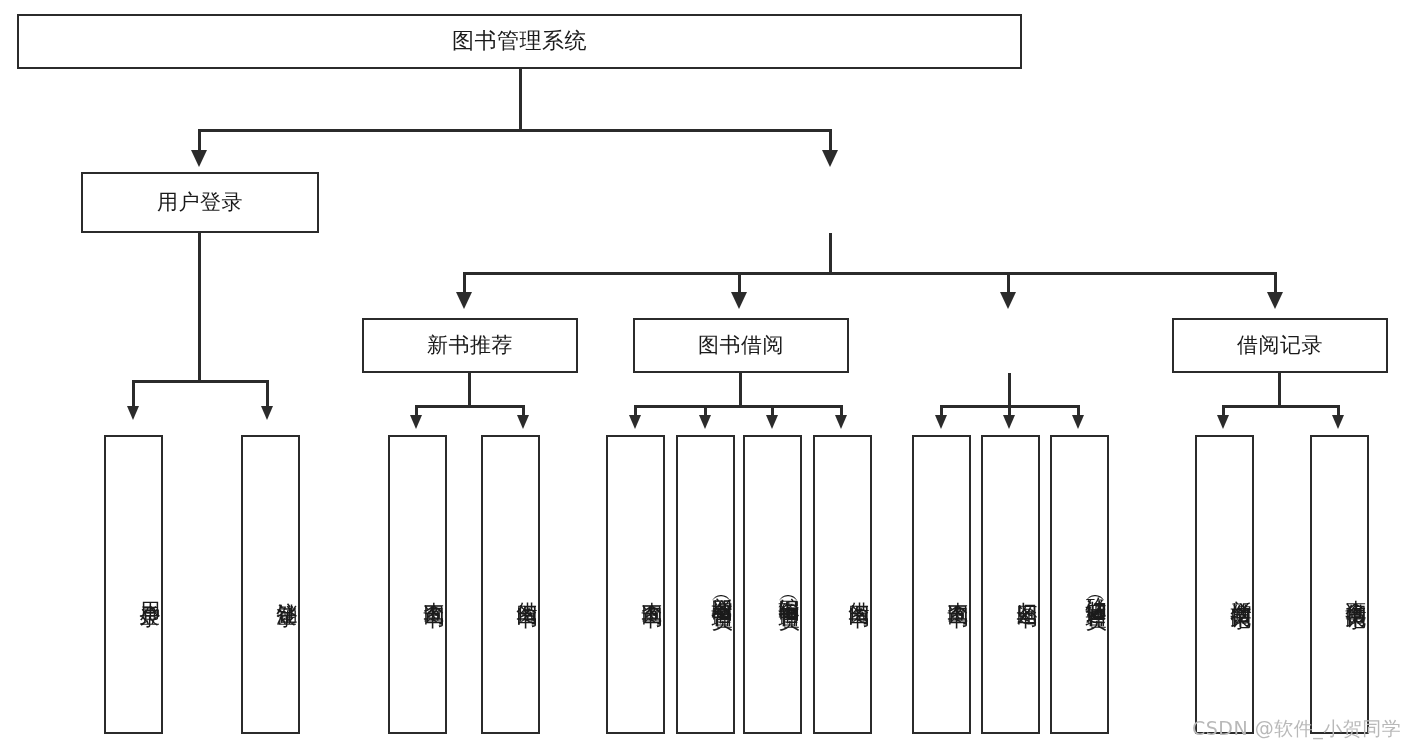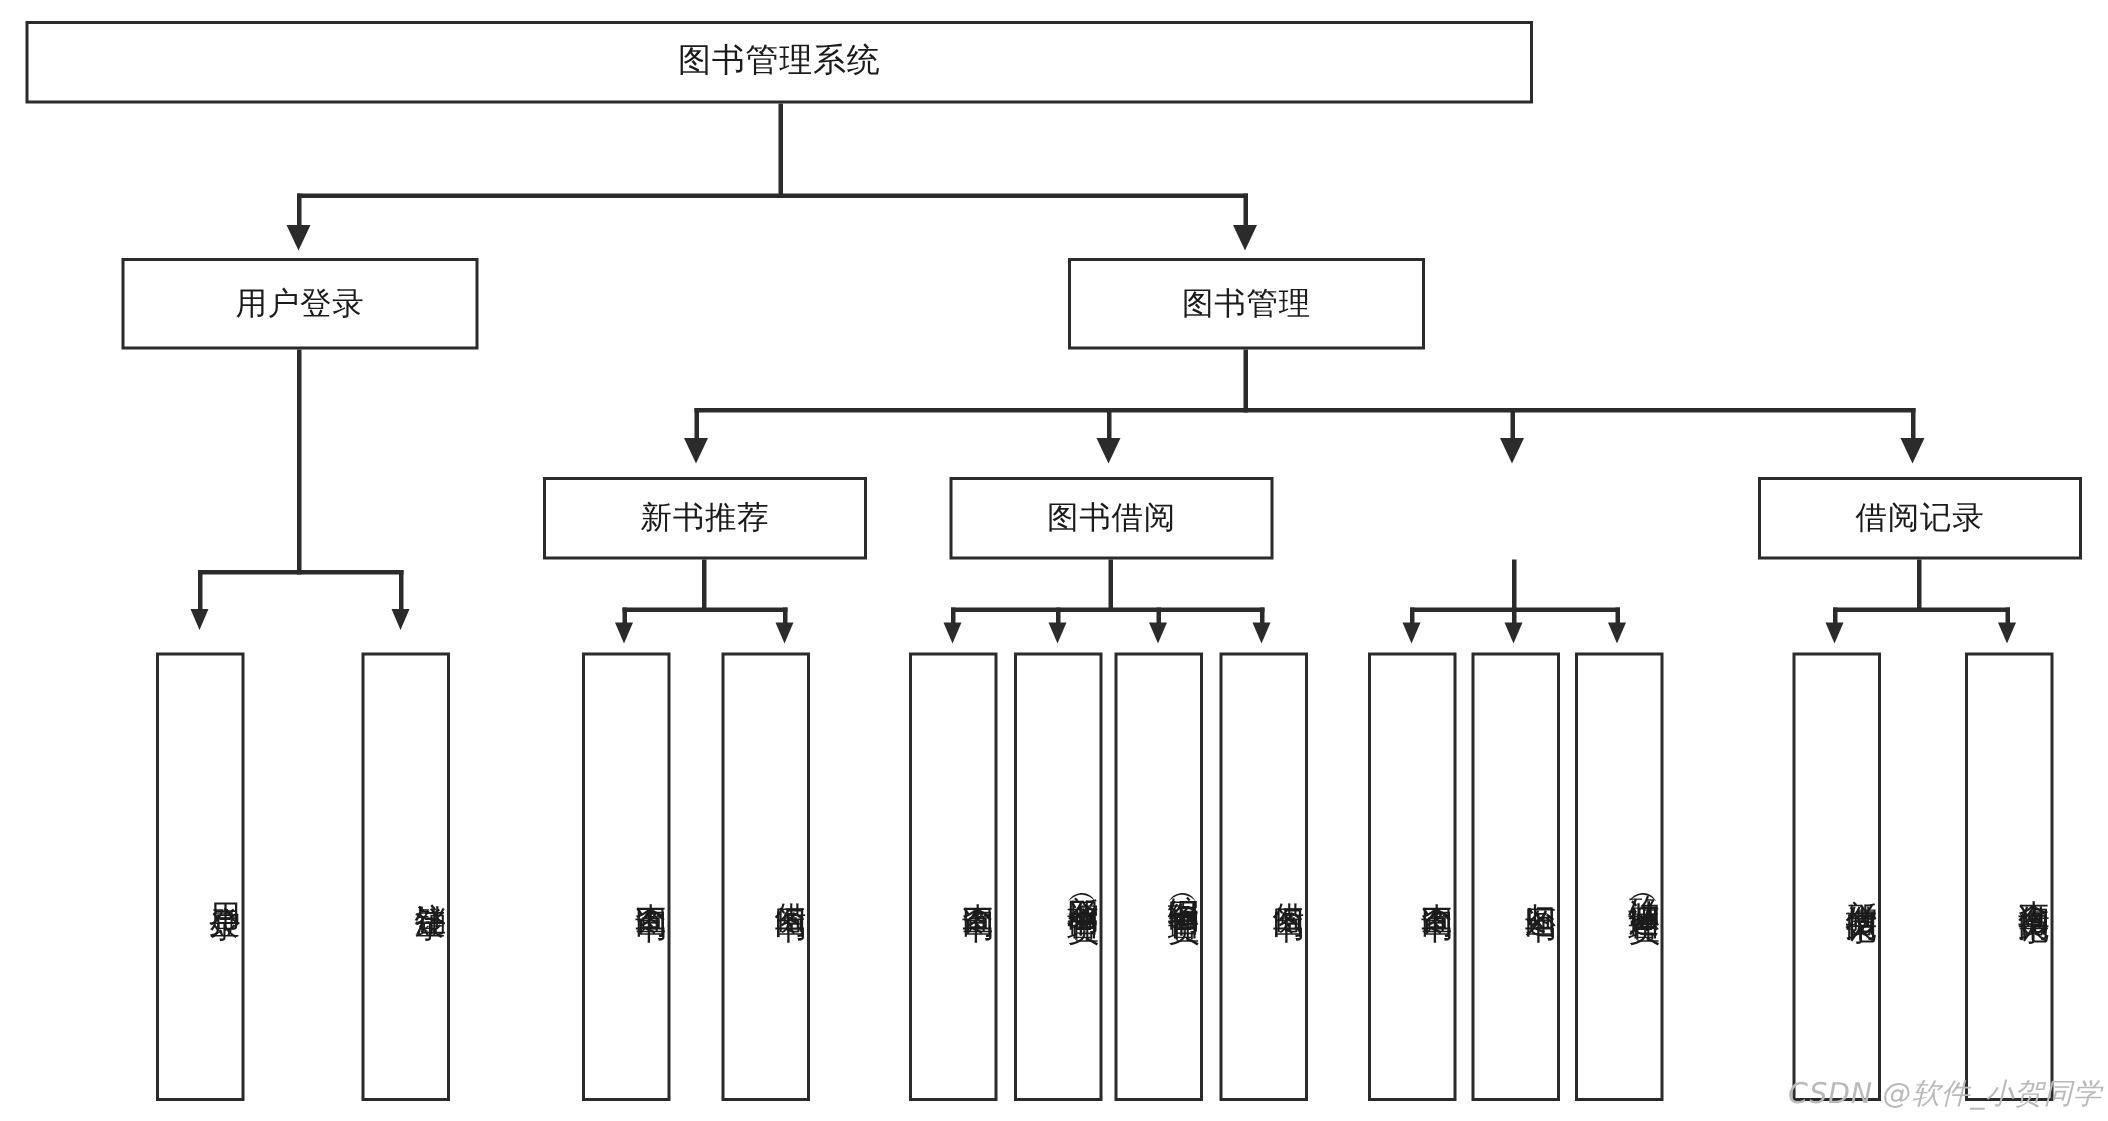--- a/index.html
+++ b/index.html
@@ -96,23 +96,20 @@
   <div class="line hline" style="left:198px;top:129px;width:634px;height:3px;"></div>
   <div class="line vline" style="left:198px;top:129px;width:3px;height:23px;"></div>
   <div class="line vline" style="left:829px;top:129px;width:3px;height:23px;"></div>
   <div class="arrow" style="left:191px;top:150px;"></div>
   <div class="arrow" style="left:822px;top:150px;"></div>
 
   <div class="node horiz" style="left:81px;top:172px;width:238px;height:61px;">
     <span>用户登录</span>
   </div>
 
-  <div class="node horiz" style="left:712px;top:172px;width:238px;height:61px;">
-    <span>图书管理</span>
-  </div>
 
   <div class="line vline" style="left:198px;top:233px;width:3px;height:150px;"></div>
   <div class="line hline" style="left:132px;top:380px;width:137px;height:3px;"></div>
   <div class="line vline" style="left:132px;top:380px;width:3px;height:28px;"></div>
   <div class="line vline" style="left:266px;top:380px;width:3px;height:28px;"></div>
   <div class="arrow small" style="left:127px;top:406px;"></div>
   <div class="arrow small" style="left:261px;top:406px;"></div>
 
   <div class="node vert" style="left:104px;top:435px;width:59px;height:299px;">
     <span class="txt">用户登录</span>
@@ -206,15 +203,15 @@
   <div class="arrow small" style="left:1217px;top:415px;"></div>
   <div class="arrow small" style="left:1332px;top:415px;"></div>
 
   <div class="node vert" style="left:1195px;top:435px;width:59px;height:299px;">
     <span class="txt">新增借阅记录</span>
   </div>
   <div class="node vert" style="left:1310px;top:435px;width:59px;height:299px;">
     <span class="txt">查询借阅记录</span>
   </div>
 
-  <div id="watermark" style="left:1192px;top:716px;font-style:italic;">CSDN @软件_小贺同学</div>
+  <div id="watermark" style="left:1192px;top:716px;">CSDN @软件_小贺同学</div>
 
 </div>
 
 </body></html>

